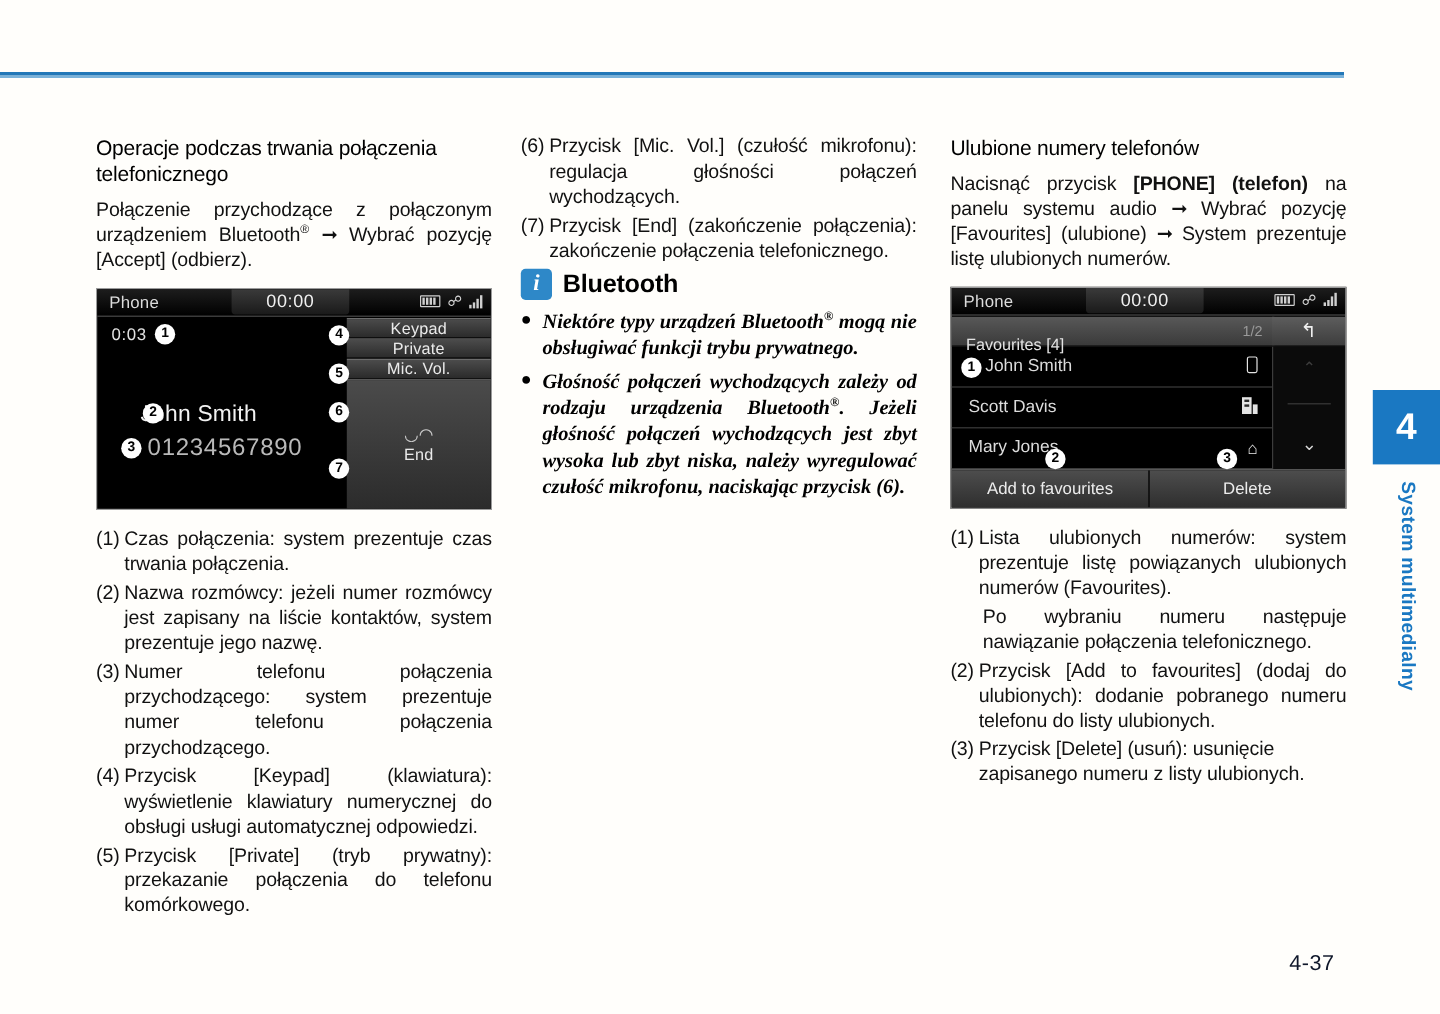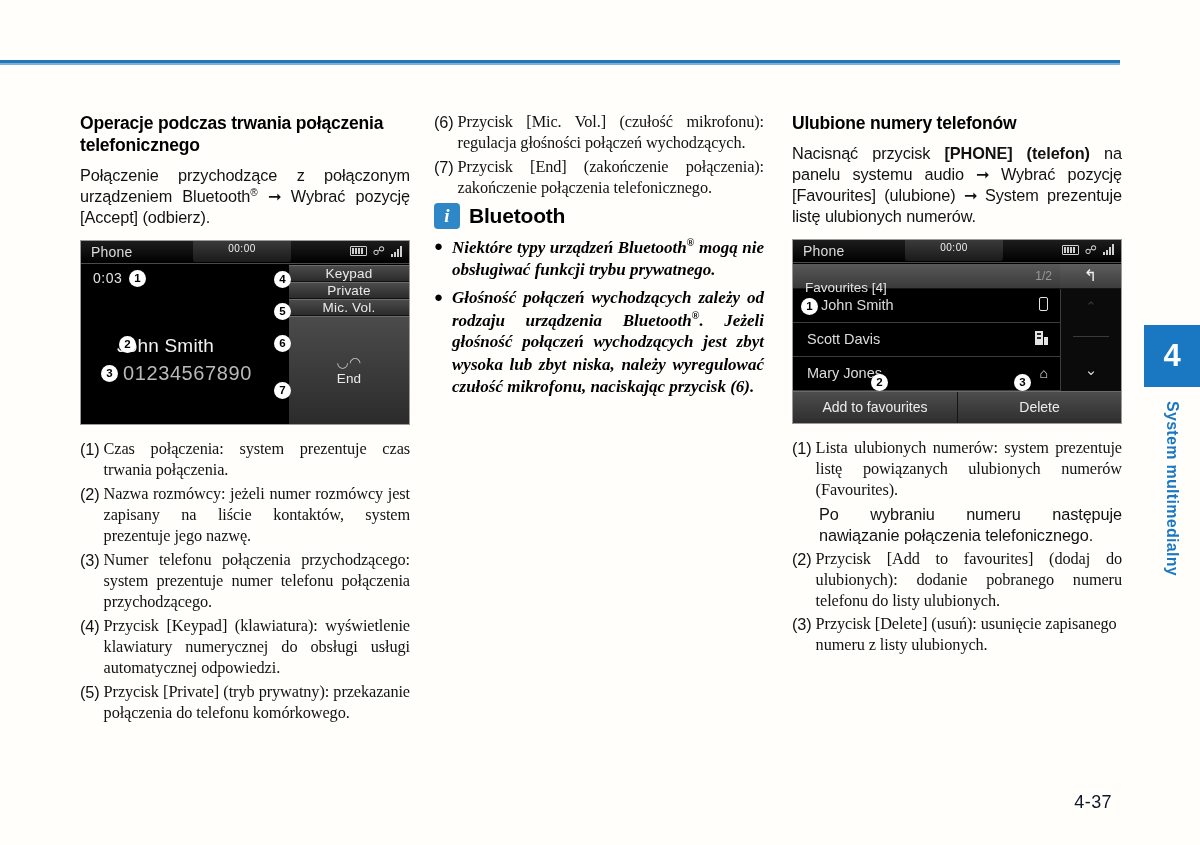--- a/index.html
+++ b/index.html
@@ -42,21 +42,21 @@
     top: 112px;
     width: 330px;
   }
   .col-1 { left: 80px; }
   .col-2 { left: 434px; }
   .col-3 { left: 792px; }
 
   
   h2.section-head {
     font-size: 17.5px;
-    font-weight: bold;
+    font-weight: normal;
     line-height: 1.27;
     letter-spacing: -0.2px;
     color: #000;
     margin-bottom: 9px;
   }
 
   p.body {
     font-size: 16.3px;
     line-height: 1.285;
     color: #111;
@@ -75,21 +75,20 @@
     margin-bottom: 3px;
   }
   .num-item .marker {
     flex: 0 0 auto;
     white-space: nowrap;
     padding-right: 4px;
   }
   .num-item .txt {
     flex: 1 1 auto;
     text-align: justify;
-    font-family: Liberation Serif, serif;
   }
   .num-item .txt.nojust { text-align: left; }
 
   .sub-par {
     font-size: 16.3px;
     line-height: 1.285;
     color: #111;
     letter-spacing: -0.1px;
     margin: 3px 0 3px 27px;
     text-align: justify;
@@ -182,21 +181,21 @@
     position: absolute;
     left: 112px; top: 0px;
     width: 98px; height: 21px;
     background: linear-gradient(#3a3a3a, #1a1a1a);
     border-radius: 0 0 3px 3px;
   }
   .hu-status .clock {
     position: absolute;
     left: 0; right: 0; top: 2px;
     text-align: center;
-    font-size: 10px;
+    font-size: 15px;
     color: #f0f0f0;
     letter-spacing: 0.5px;
   }
   .hu-status .icons {
     position: absolute;
     right: 7px; top: 4px;
     display: flex;
     align-items: center;
     gap: 6px;
   }

